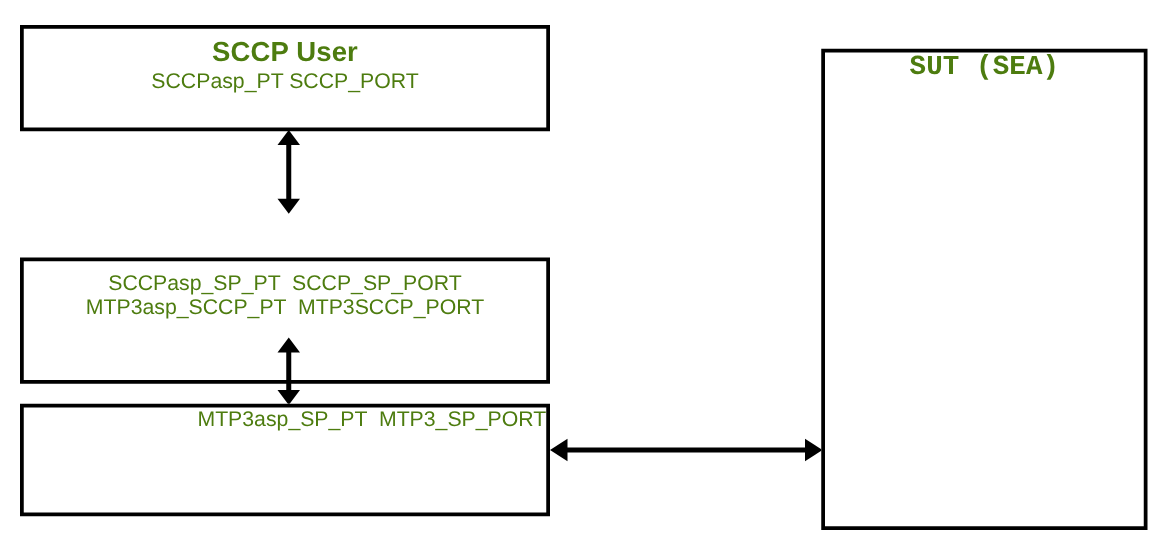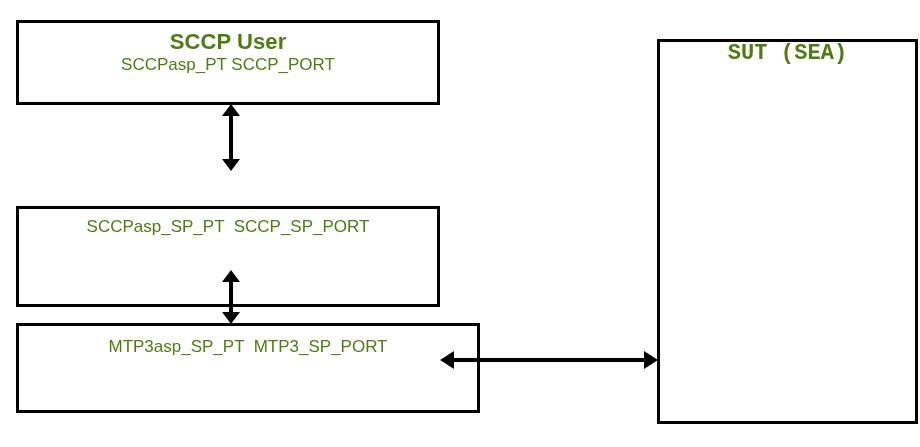--- a/index.html
+++ b/index.html
@@ -45,22 +45,22 @@
   #box-sccp-user {
     left: 16px; top: 20px; width: 424px; height: 85px;
     padding-top: 7px;
   }
   #box-sccp {
     left: 16px; top: 170px; width: 424px; height: 101px;
     padding-top: 8px;
     margin-top: 36px;
   }
   #box-system {
-    left: 16px; top: 323px; width: 464px; height: 90px;
-    padding-top: 11px;
+    left: 16px; top: 323px; width: 424px; height: 90px;
+    text-align: right;
   }
   #box-sut {
     left: 657px; top: 39px; width: 261px; height: 385px;
     font-family: Liberation Mono, monospace;
   }
 
   
   .arrow-v {
     position: absolute;
     width: 18px;
@@ -135,20 +135,21 @@
   </div>
 
   <div class="arrow-v" id="arrow-user-sccp">
     <div class="head-up"></div>
     <div class="shaft"></div>
     <div class="head-down"></div>
   </div>
 
   <div class="box" id="box-sccp">
     <span class="line sub">SCCPasp_SP_PT  SCCP_SP_PORT</span>
+    <span class="line sub">MTP3asp_SCCP_PT  MTP3SCCP_PORT</span>
   </div>
 
   <div class="arrow-v" id="arrow-sccp-system">
     <div class="head-up"></div>
     <div class="shaft"></div>
     <div class="head-down"></div>
   </div>
 
   <div class="box" id="box-system">
     <span class="line sub">MTP3asp_SP_PT  MTP3_SP_PORT</span>

